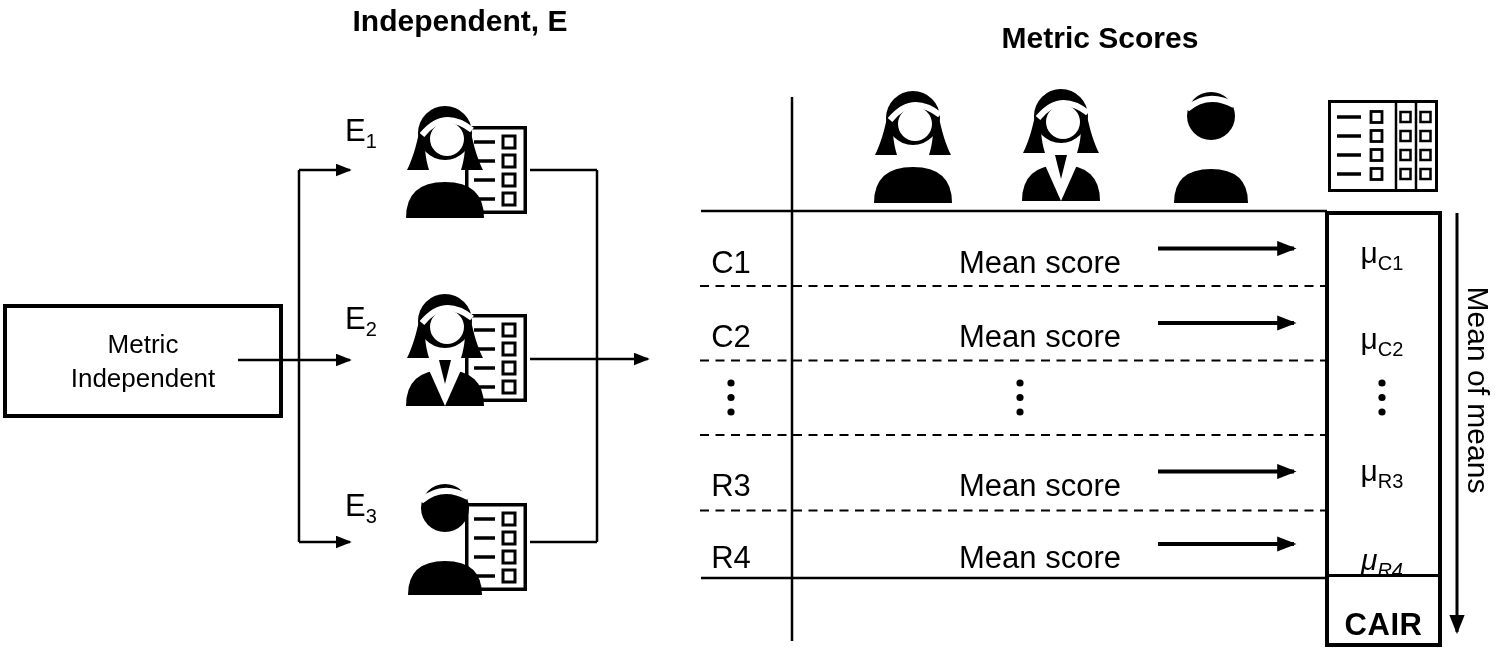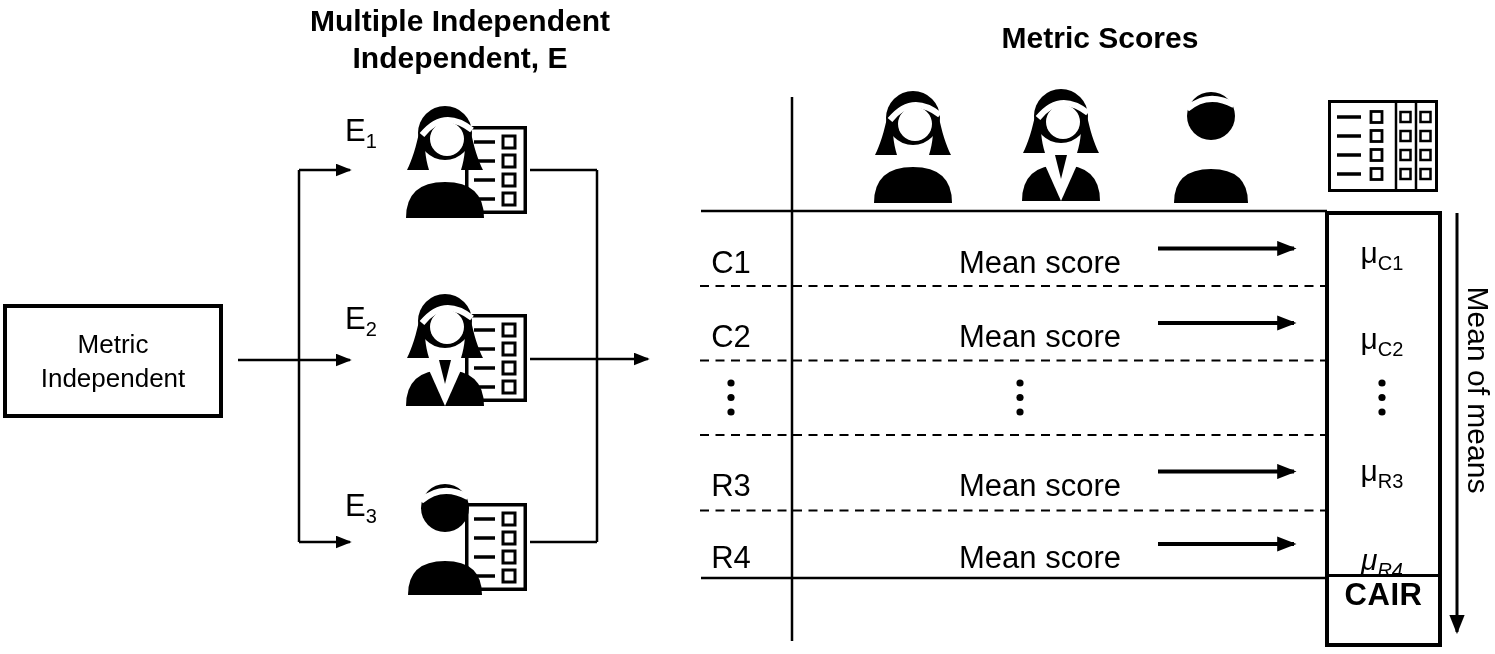--- a/index.html
+++ b/index.html
@@ -7,35 +7,35 @@
     position:relative;width:1495px;height:654px;background:#fff;
     font-family:"Liberation Sans", sans-serif;color:#000;overflow:hidden;
   }
   .abs{position:absolute;}
   .ctr{position:absolute;transform:translate(-50%,-50%);white-space:nowrap;margin-top:15px;}
   .ctrx{transform:translateX(-50%);}
   .art{position:absolute;left:0;top:0;}
 
   .title{font-weight:bold;font-size:30px;line-height:37px;text-align:center;white-space:nowrap;}
   .metric-box{
-    left:3px;top:304px;width:220px;height:114px;border:4px solid #000;box-sizing:border-box;
+    left:3px;top:304px;width:280px;height:114px;border:4px solid #000;box-sizing:border-box;
     display:flex;flex-direction:column;justify-content:center;align-items:center;
     font-size:26px;line-height:34px;
   }
   .elabel{font-size:31px;white-space:nowrap;text-align:center;}
   .elabel sub{font-size:20px;line-height:0;}
   .rowtxt{font-size:31px;}
   .mu{font-size:30px;}
   .mu sub{font-size:20px;line-height:0;}
   .mu-box{
     left:1325px;top:211px;width:117px;height:436px;border:4px solid #000;box-sizing:border-box;
     display:flex;flex-direction:column;justify-content:flex-end;
   }
   .mu-box-footer{
-    border-top:3px solid #000;height:66px;display:flex;align-items:flex-start;justify-content:center;
+    border-top:3px solid #000;height:66px;display:flex;align-items:flex-end;justify-content:center;
   }
   .cair{font-weight:bold;font-size:31px;letter-spacing:0.5px;}
   .sidelabel{
     left:1478px;top:390px;font-size:30px;white-space:nowrap;
     transform:translate(-50%,-50%) rotate(90deg);
   }
 </style>
 </head>
 <body>
 
@@ -174,21 +174,20 @@
         <circle cx="1382" cy="397.5" r="3.6"></circle>
         <circle cx="1382" cy="412" r="3.6"></circle>
     </g>
 
     <g stroke="#000" stroke-width="3" fill="none">
       <path d="M1457 213 V632" marker-end="url(#ah)"></path>
     </g>
   </svg>
 
   <div class="abs title ctrx" style="left:460px;top:2px;">
-    <div>Multiple Independent</div>
     <div>Independent, E</div>
   </div>
   <div class="abs title ctrx" style="left:1100px;top:19px;">Metric Scores</div>
 
   <div class="abs metric-box">
     <div>Metric</div>
     <div>Independent</div>
   </div>
 
   <div class="abs elabel" style="left:345px;top:113px;"><span>E</span><sub>1</sub></div>

